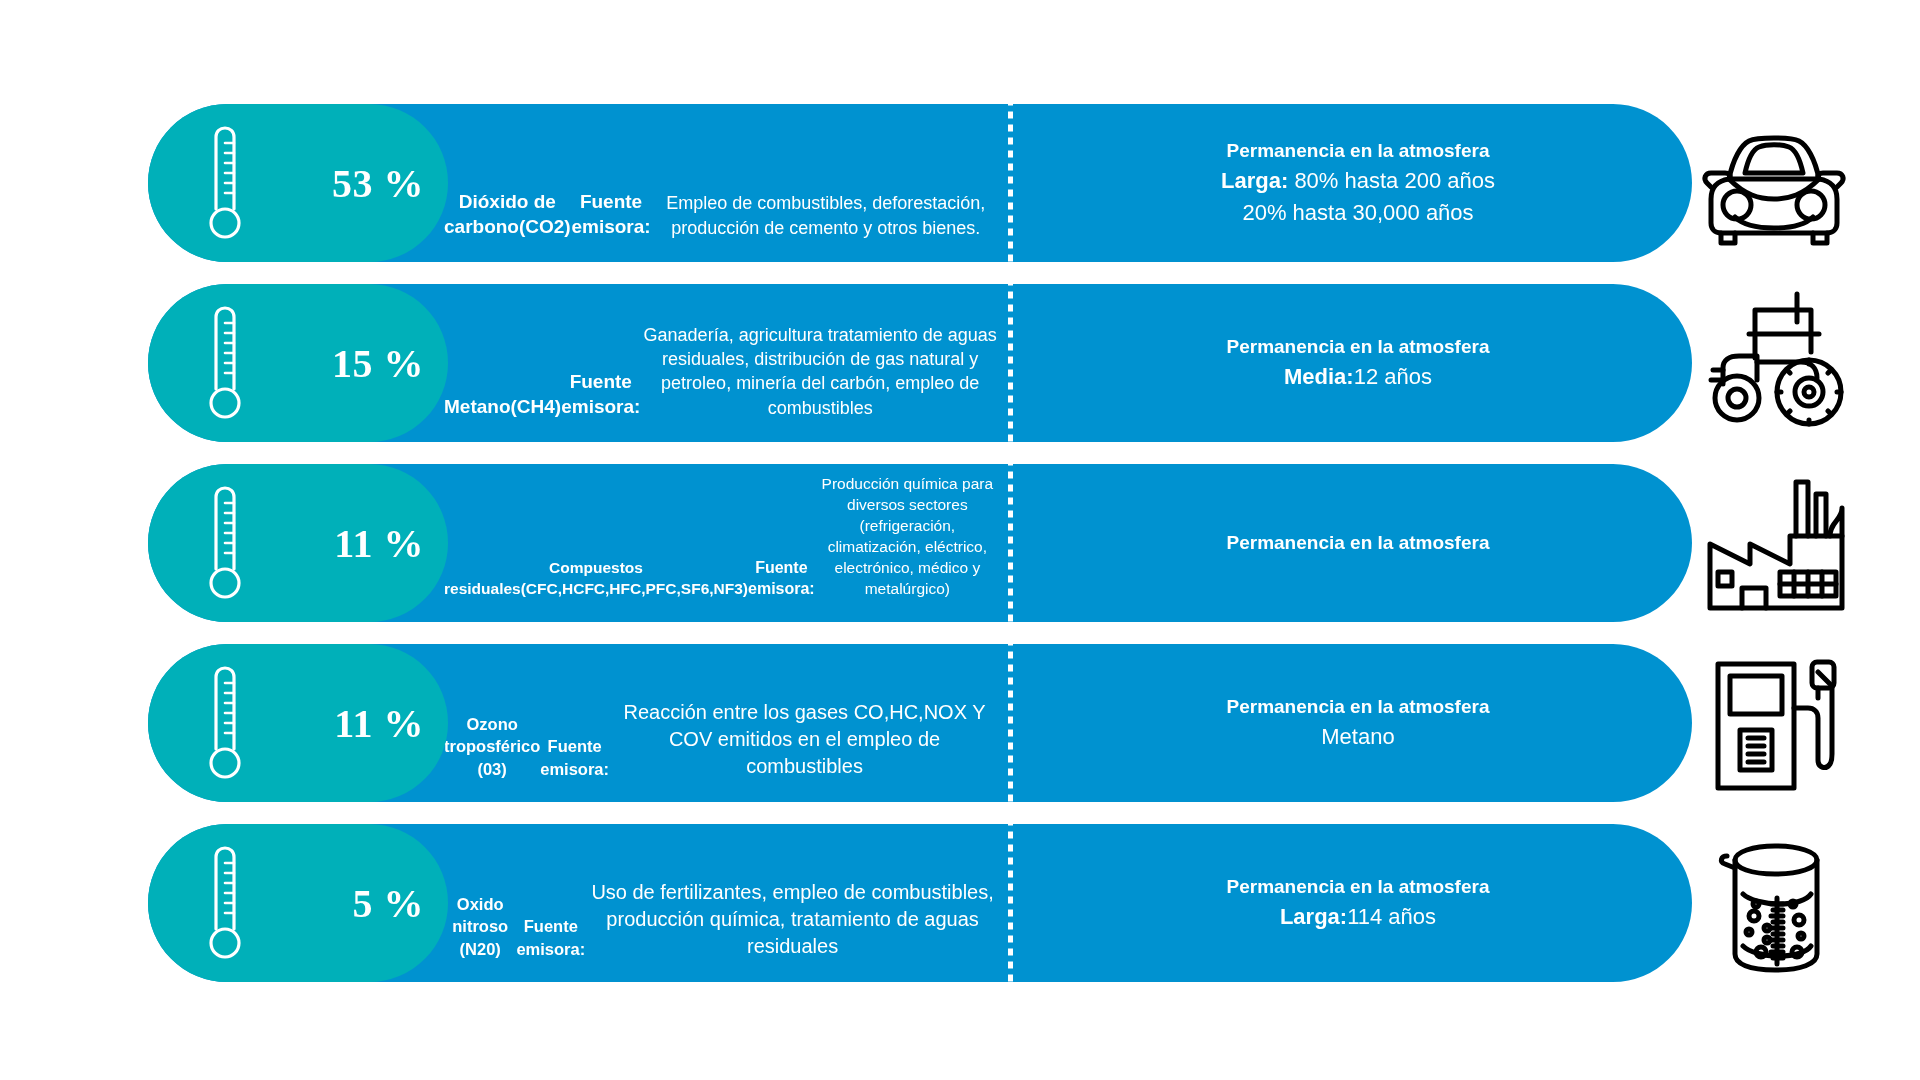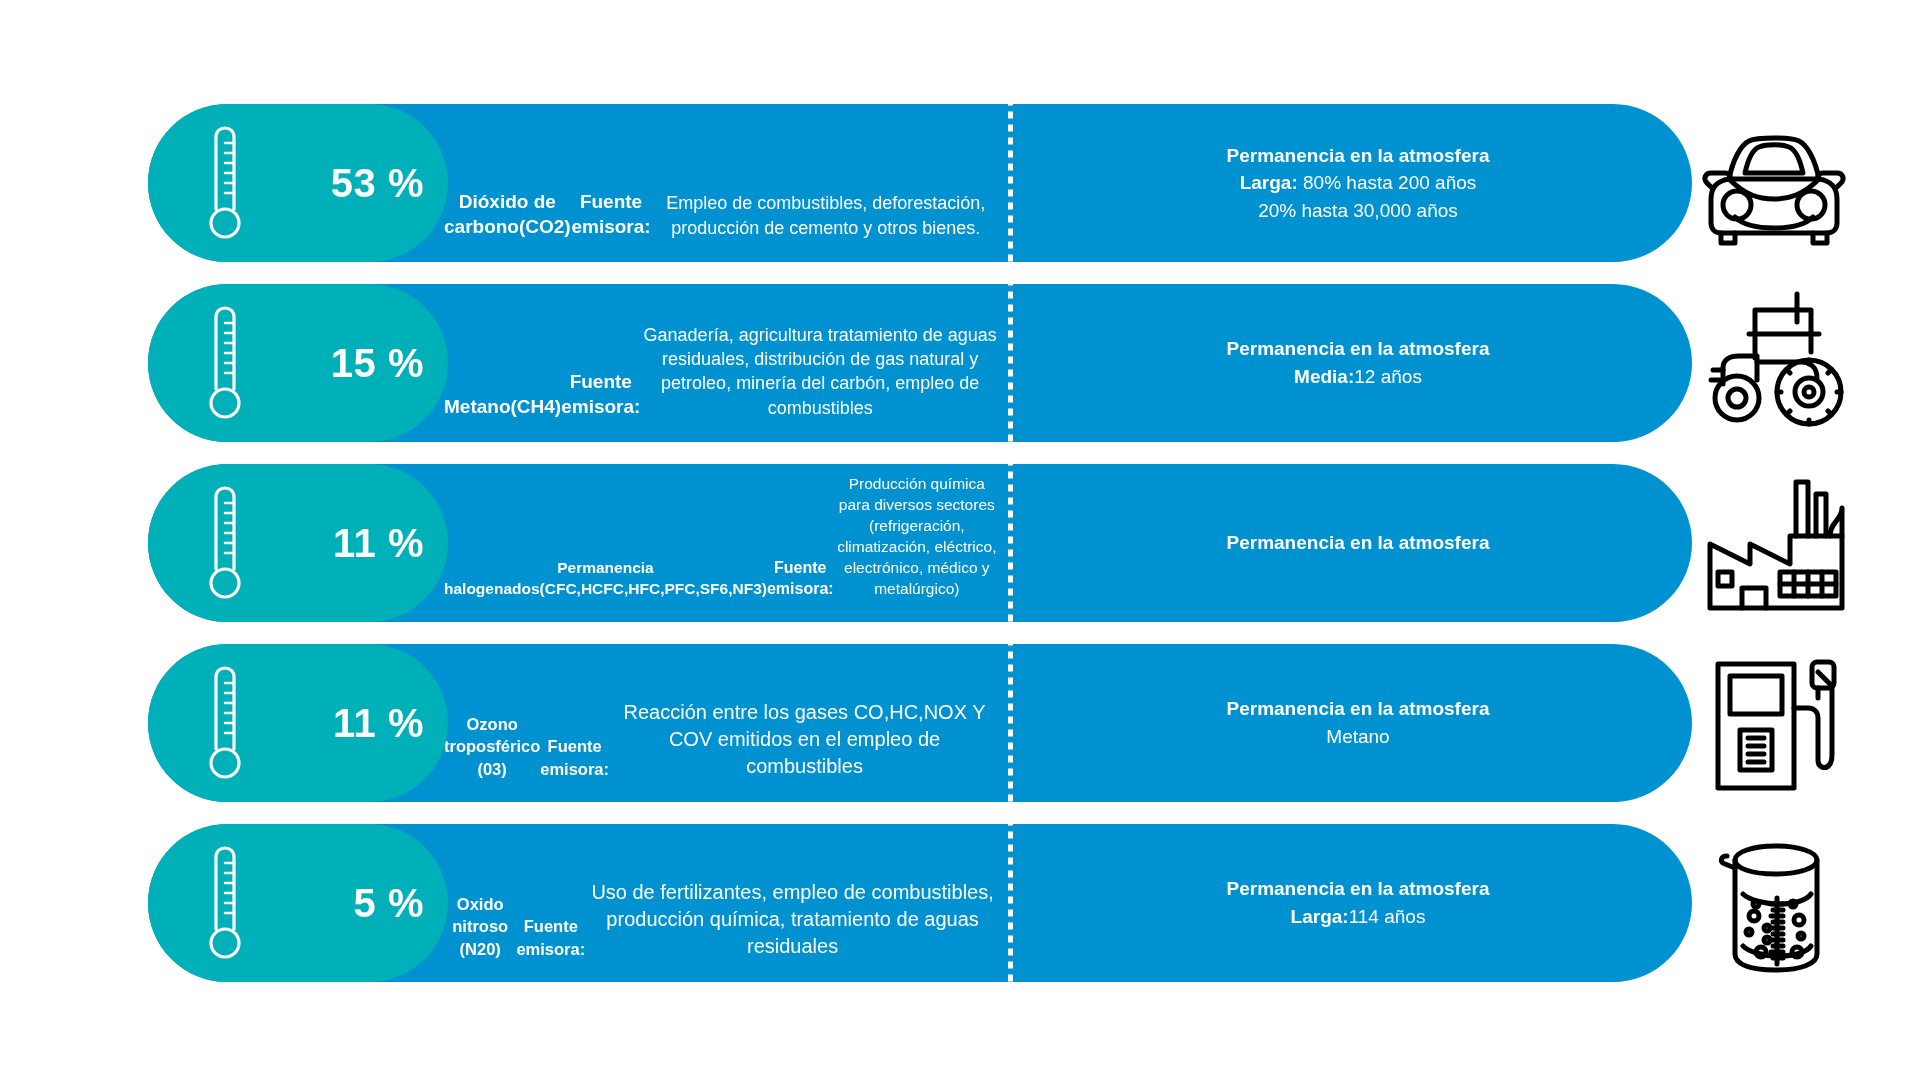--- a/index.html
+++ b/index.html
@@ -58,20 +58,21 @@
   .pct {
     position:absolute;
     right:24px;
     top:50%;
     transform:translateY(-50%);
     color:#ffffff;
     font-size:40px;
     font-weight:bold;
     letter-spacing:0.5px;
     white-space:nowrap;
+    font-family:Liberation Serif, serif;
   }
   
   .mid {
     flex:0 0 560px;
     position:relative;
     display:flex;
     align-items:flex-end;
     justify-content:center;
     text-align:center;
     padding:6px 4px 22px 0;
@@ -124,21 +125,21 @@
     text-align:center;
     color:#ffffff;
     padding:0 30px 0 50px;
   }
   .right .rtitle {
     font-weight:bold;
     font-size:19px;
     line-height:1.45;
   }
   .right .rline {
-    font-size:19px;
+    font-size:22px;
     line-height:1.45;
   }
   .right .rline b { font-weight:bold; }
 
   
   .iconbox {
     flex:0 0 156px;
     display:flex;
     align-items:center;
     justify-content:center;
@@ -234,21 +235,21 @@
     <div class="pill">
       <div class="teal">
         <span class="thermo"><svg viewBox="0 0 42 116" width="42" height="116">
     <path fill="none" stroke="#fff" stroke-width="3.2" stroke-linecap="round" d="M14 84 L14 12 C14 6.5 18 3 23 3 C28 3 32 6.5 32 12 L32 84"></path>
     <circle fill="none" stroke="#fff" stroke-width="3.2" cx="23" cy="98" r="14"></circle>
     <path fill="none" stroke="#fff" stroke-width="2.6" stroke-linecap="round" d="M23 18 L32 18 M23 28 L32 28 M23 38 L32 38 M23 48 L32 48 M23 58 L32 58 M23 68 L32 68"></path>
   </svg></span>
         <span class="pct">11 %</span>
       </div>
       <div class="mid xsmall">
-        <div class="title">Permanencia halogenados(CFC,HCFC,HFC,PFC,SF6,NF3)</div>
+        <div class="title">Compuestos residuales(CFC,HCFC,HFC,PFC,SF6,NF3)</div>
         <div class="sub">Fuente emisora:</div>
         <div class="body">Producción química para diversos sectores (refrigeración, climatización, eléctrico, electrónico, médico y metalúrgico)</div>
       </div>
       <div class="divider"></div>
       <div class="right">
         <div class="rtitle">Permanencia en la atmosfera</div>
       </div>
     </div>
     <div class="iconbox">
           <svg width="160" height="150" viewBox="0 0 160 150">

